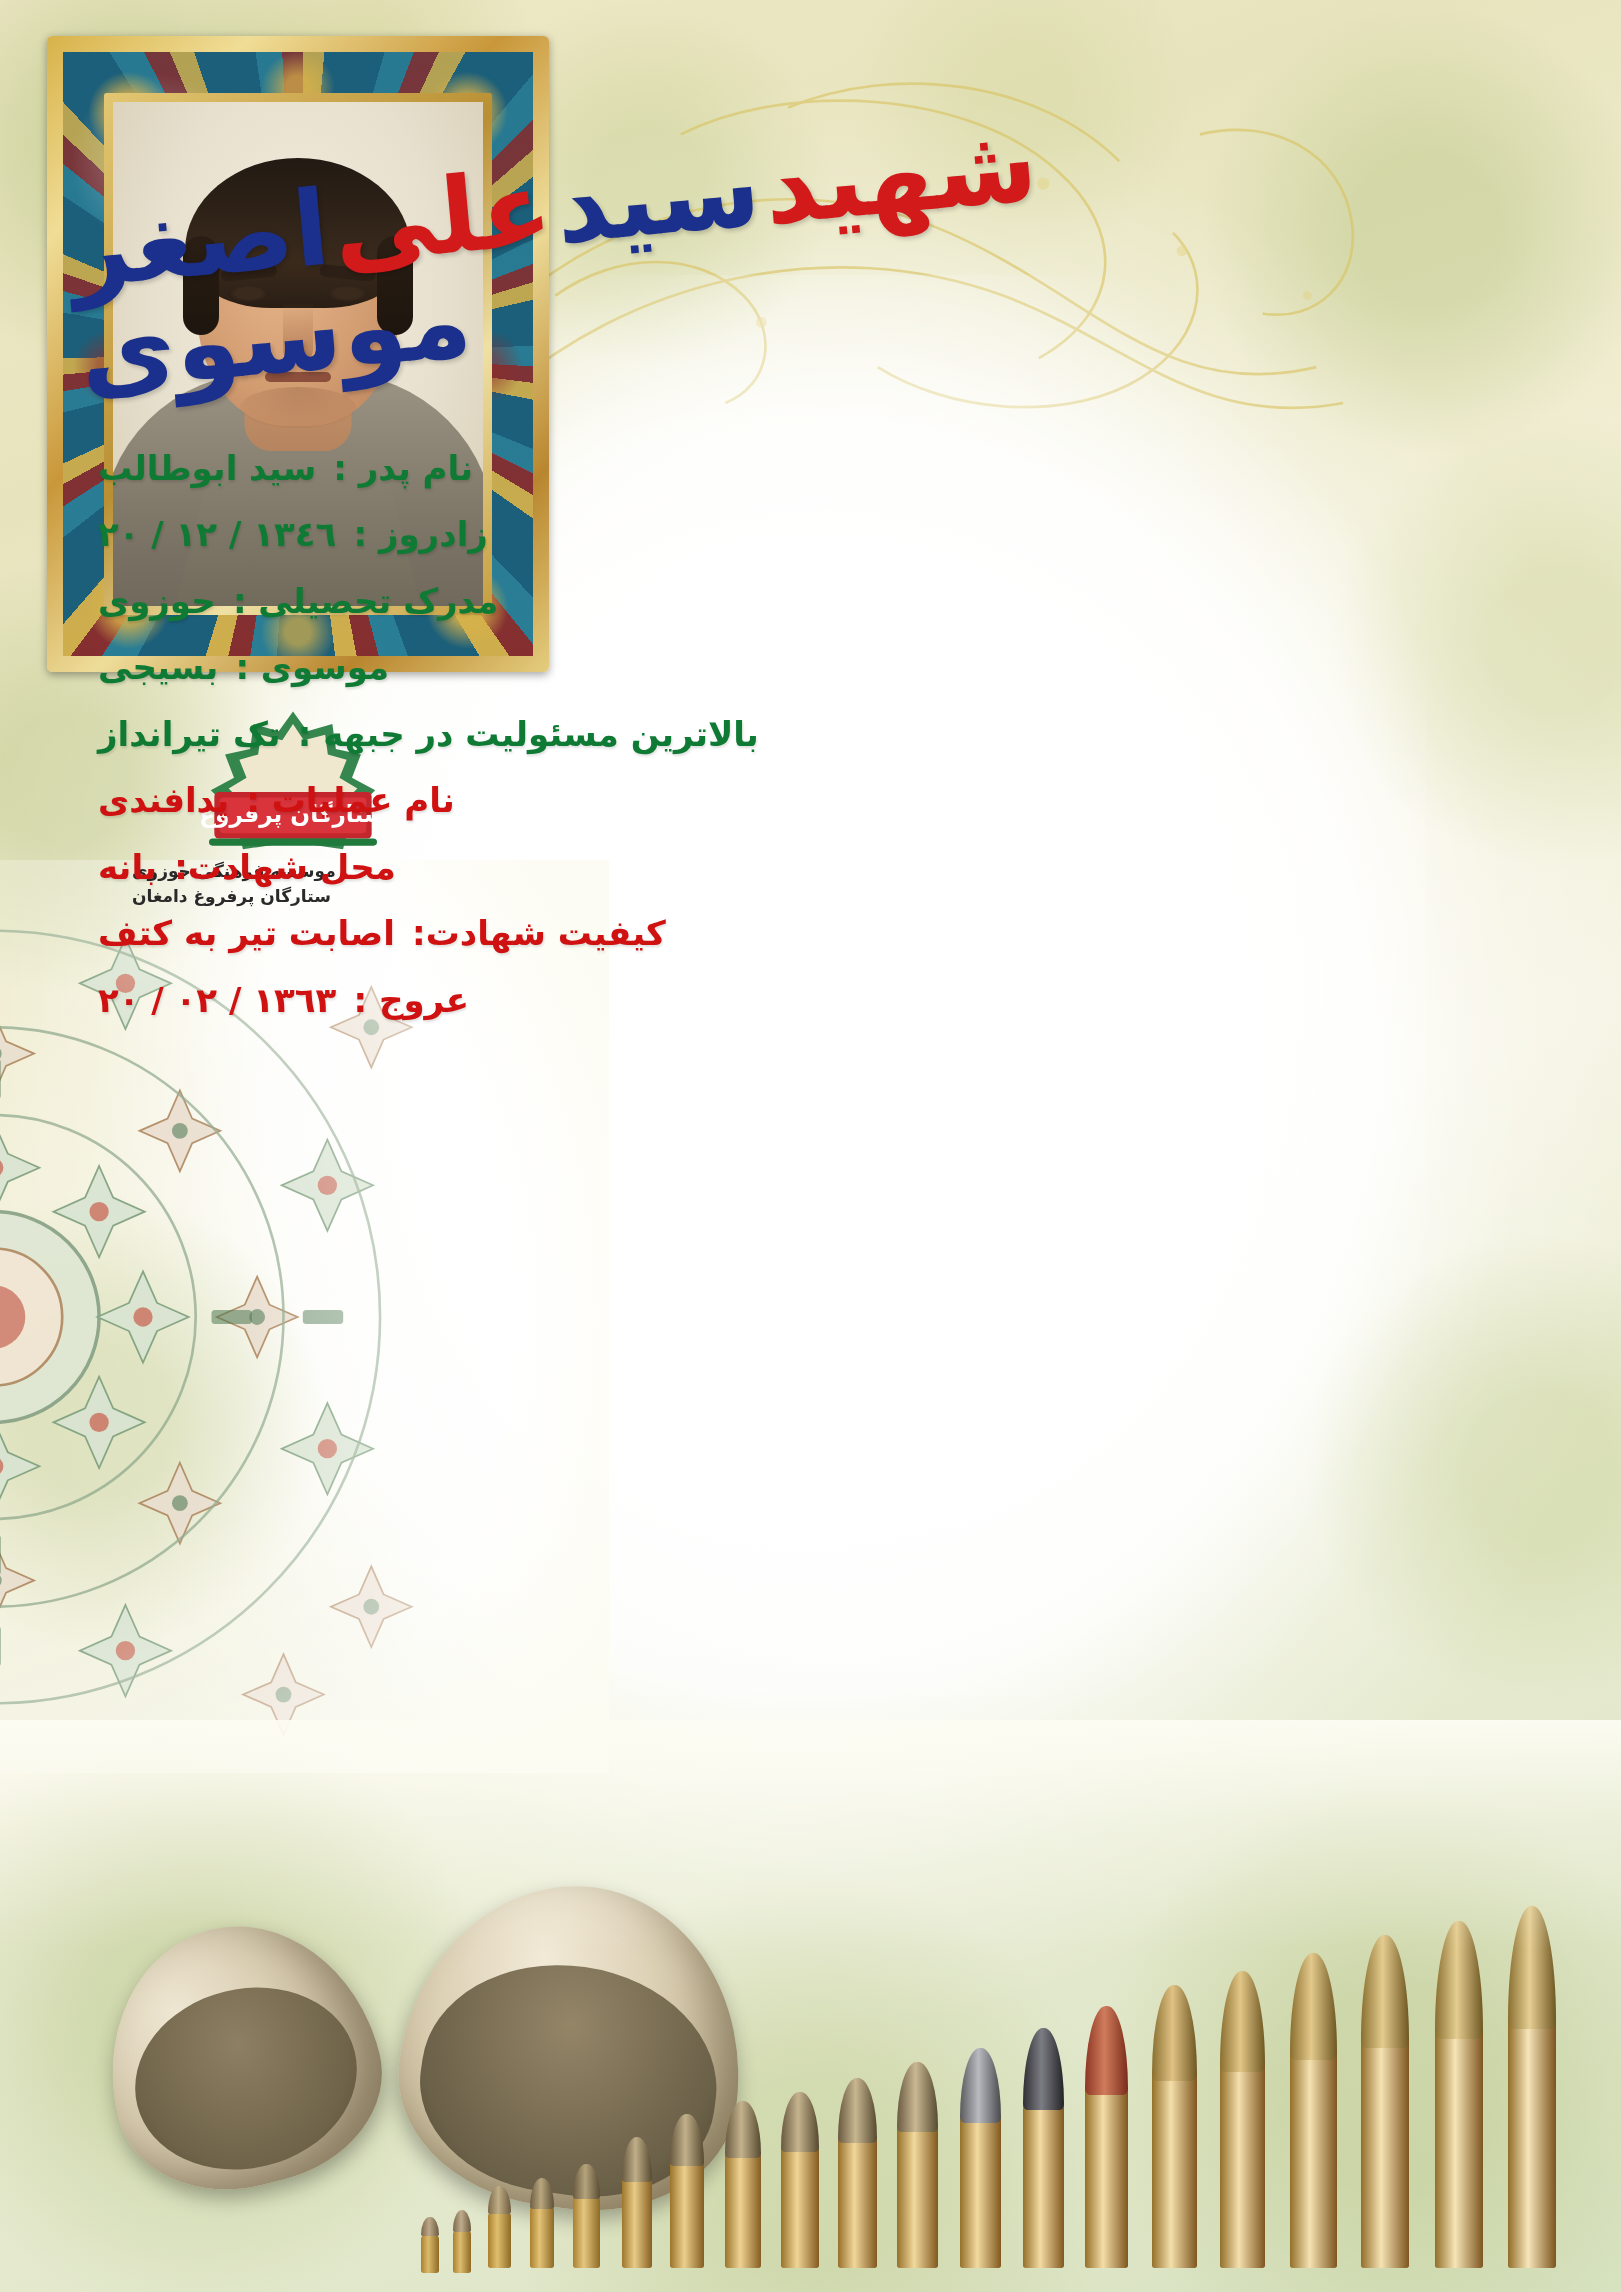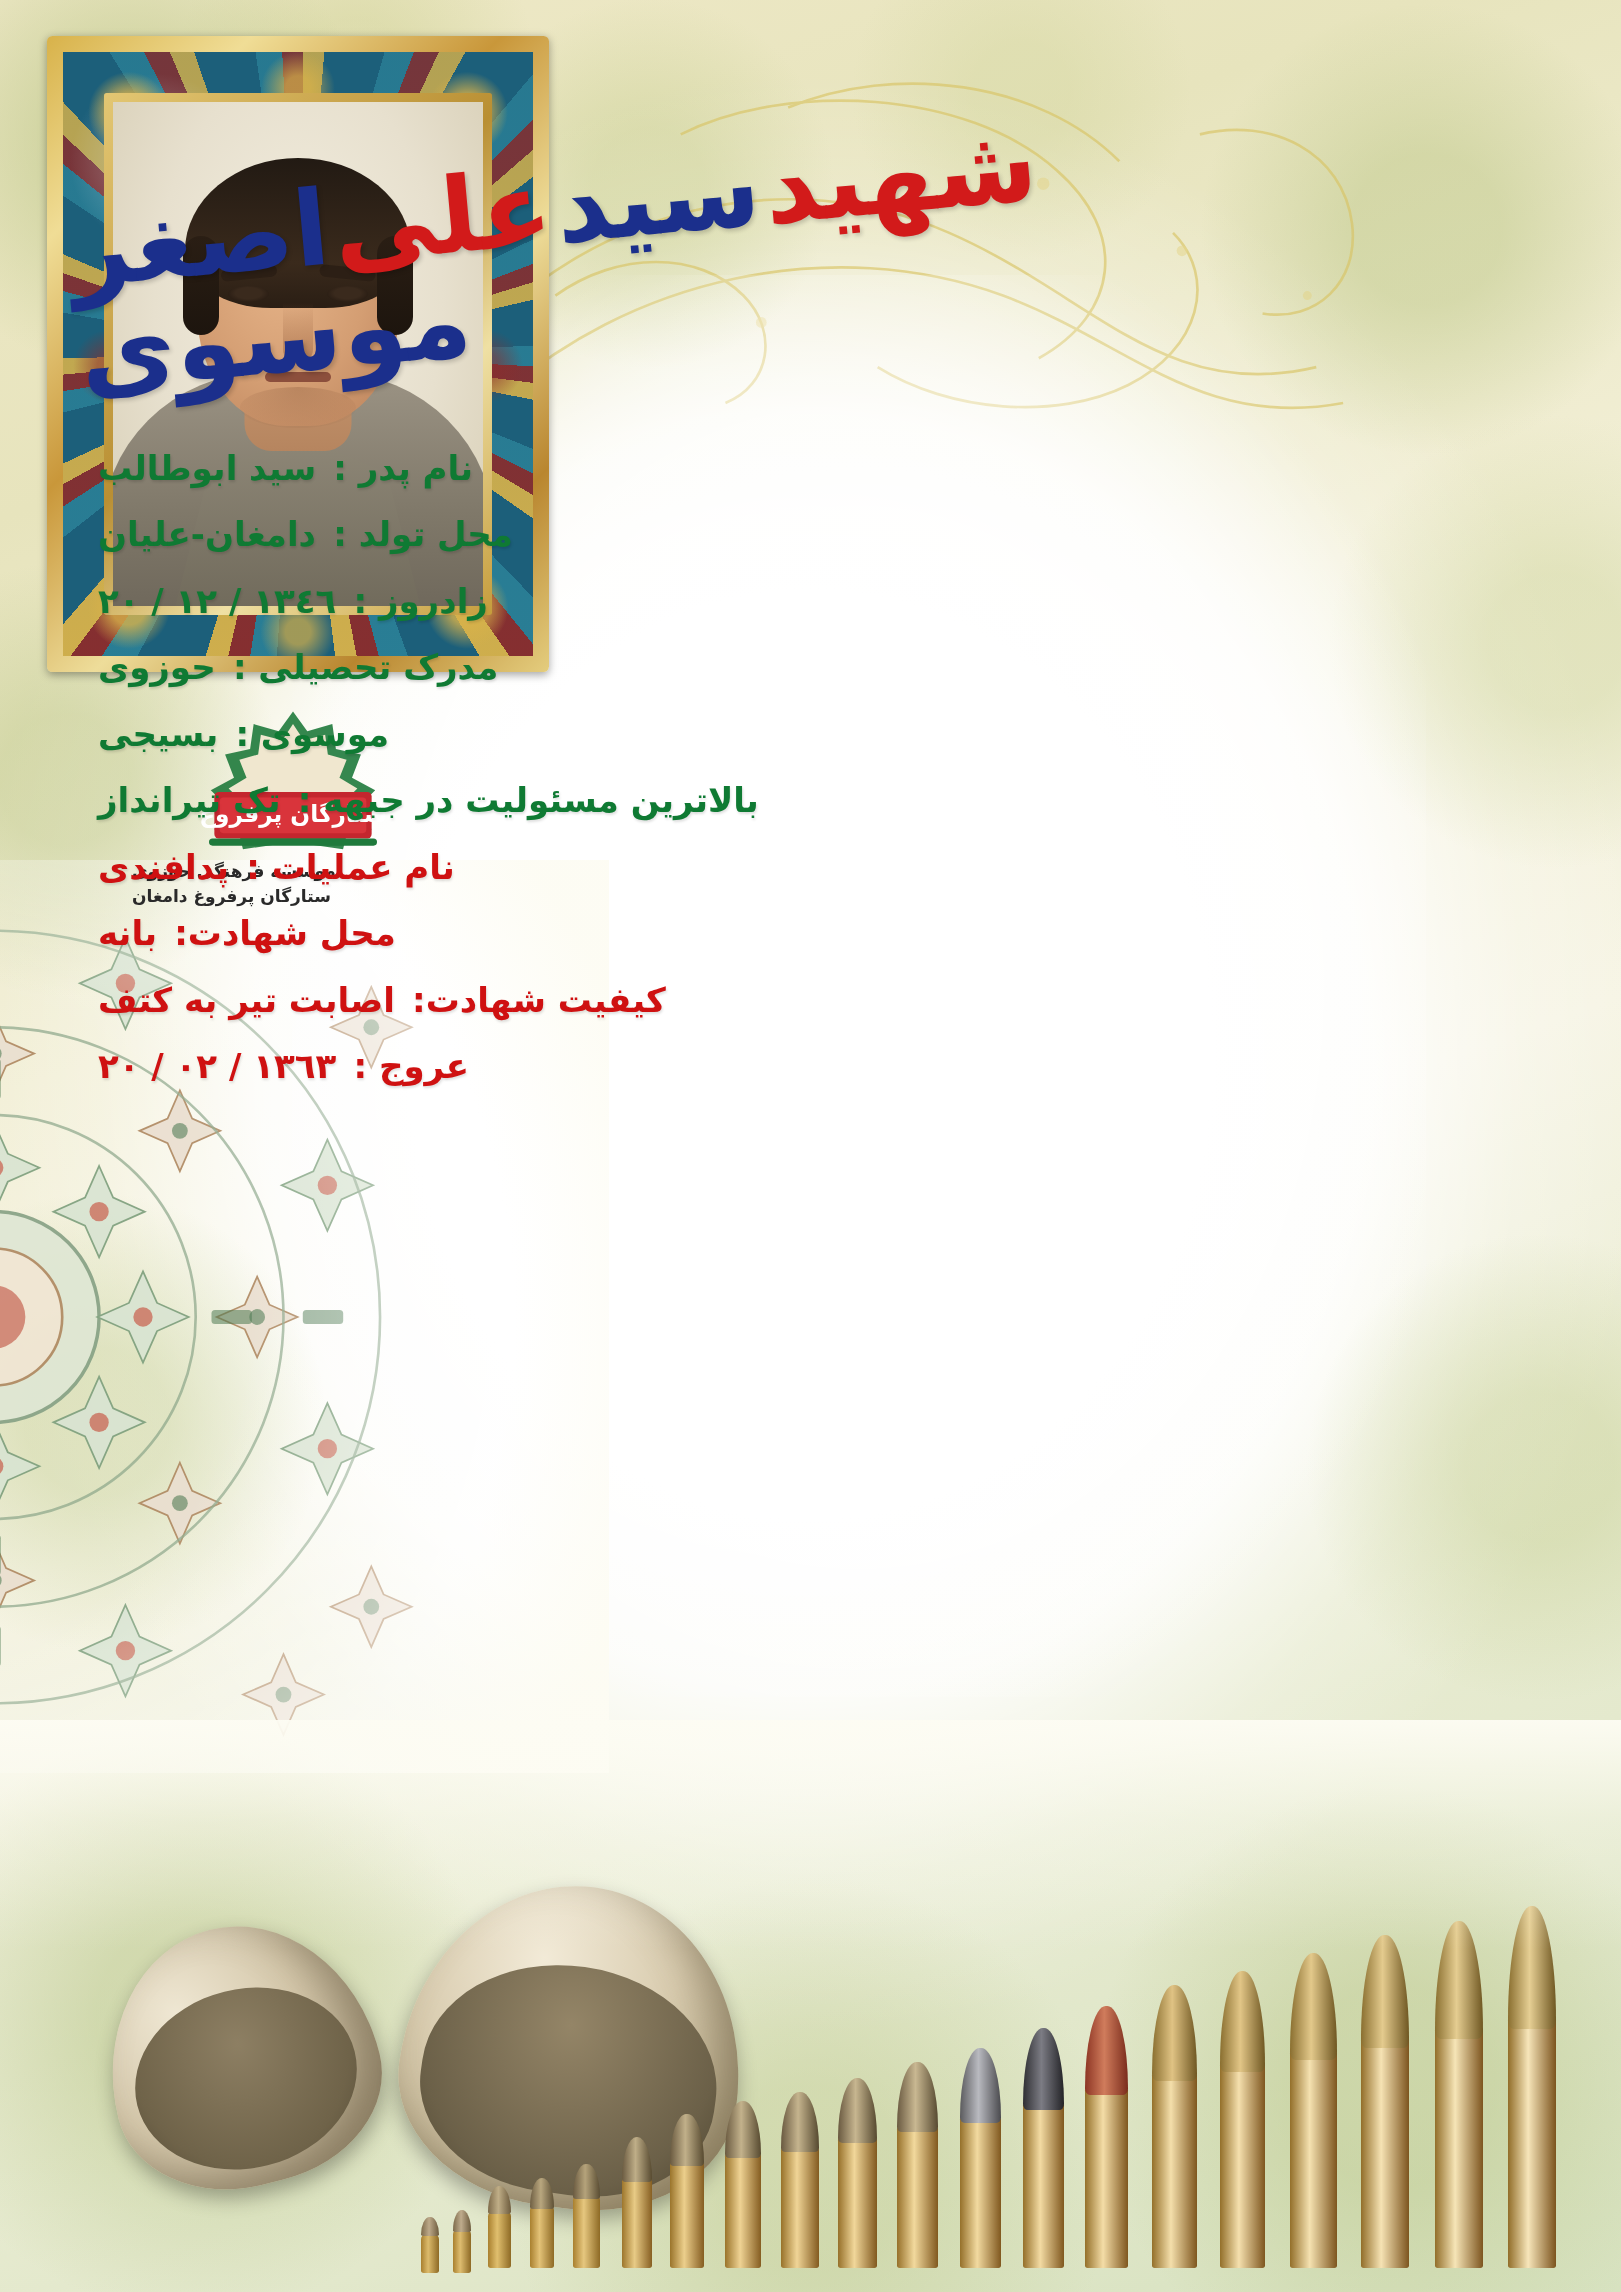--- a/index.html
+++ b/index.html
@@ -538,24 +538,20 @@
     <span class="h-rest">اصغر موسوی</span>
   </div>
 
   <div class="info">
 
     <div class="info-row c-green">
       <span>نام پدر :</span>
       <span class="val">سید ابوطالب</span>
     </div>
 
-    <div class="info-row c-green">
-      <span>محل تولد :</span>
-      <span class="val">دامغان-علیان</span>
-    </div>
 
     <div class="info-row c-green">
       <span>زادروز :</span>
       <span class="val num-lat">١٣٤٦ / ١٢ / ٢٠</span>
     </div>
 
     <div class="info-row c-green">
       <span>مدرک تحصیلی :</span>
       <span class="val">حوزوی</span>
     </div>

